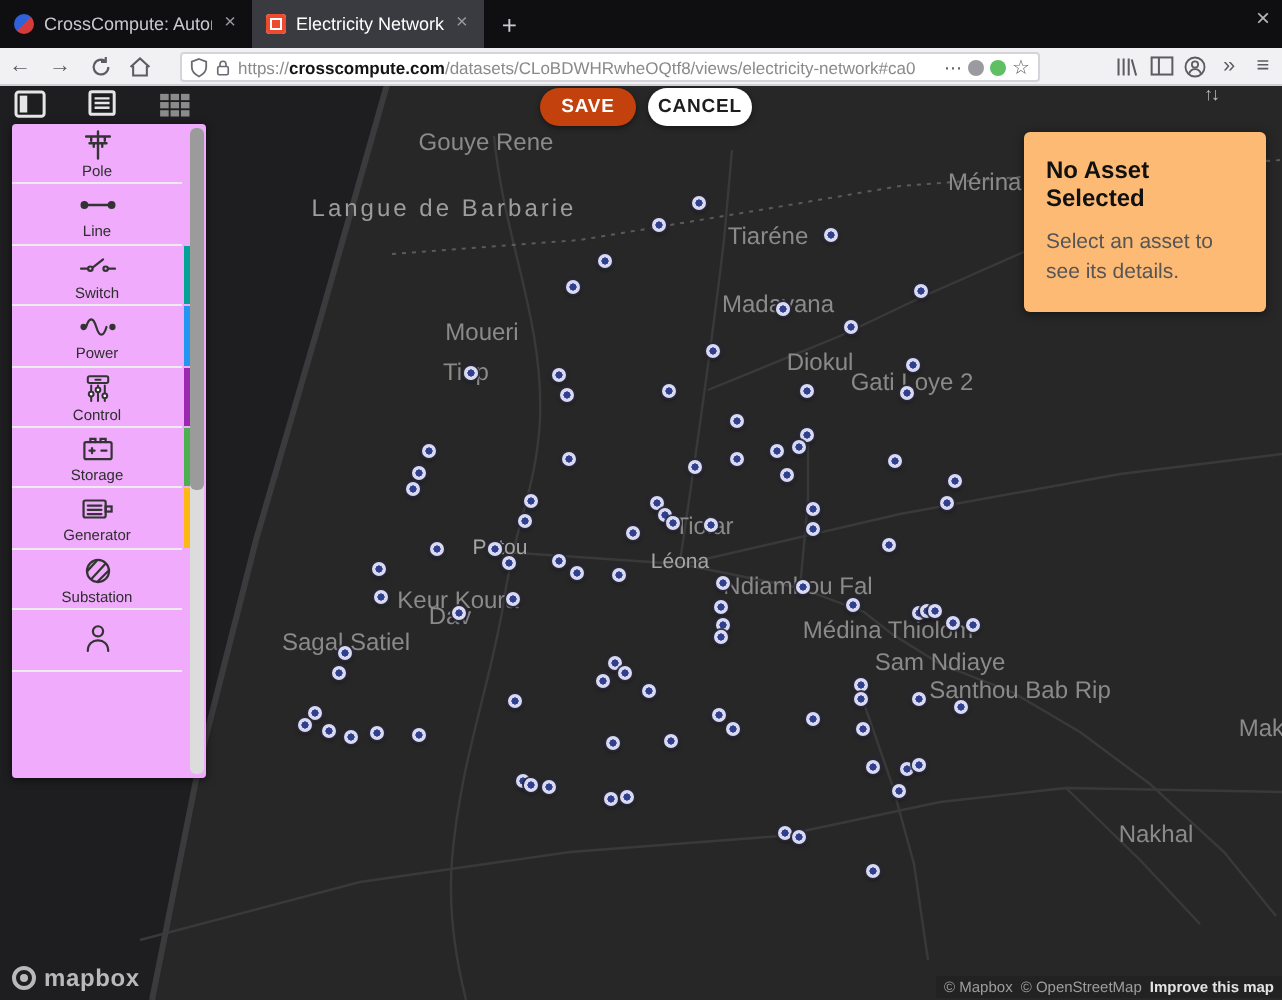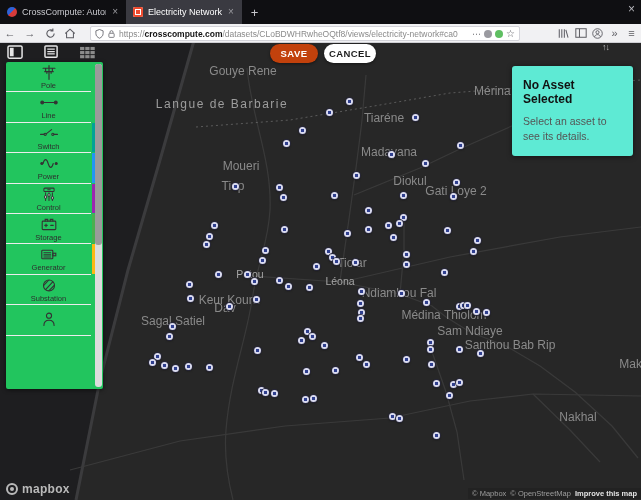--- a/index.html
+++ b/index.html
@@ -40,36 +40,36 @@
   .pocket{width:8px;height:8px;border-radius:50%;background:#9a9aa0;flex:none;}
   .ext{width:8px;height:8px;border-radius:50%;background:#5fbf62;flex:none;}
   .star{color:#5c5c62;font-size:10px;}
   .right-icons{position:absolute;right:2px;top:0;height:18px;display:flex;align-items:center;gap:2px;}
   .ri{color:#5c5c62;width:15px;text-align:center;font-size:11px;line-height:18px;display:flex;justify-content:center;align-items:center;}
 
   
   .view-toggles{position:absolute;left:4px;top:44px;z-index:6;display:flex;gap:14px;align-items:center;}
   .vt{width:22px;height:16px;display:flex;align-items:center;justify-content:center;}
 
-  .palette{position:absolute;left:6px;top:62px;width:97px;height:327px;background:#22c55e;border-radius:2px;z-index:6;
+  .palette{position:absolute;left:6px;top:62px;width:97px;height:327px;background:#f0abfc;border-radius:2px;z-index:6;
     box-shadow:0 1px 4px rgba(0,0,0,.55);overflow:hidden;}
   .tool-item{position:relative;height:30.4px;border-bottom:1px solid #ececec;box-sizing:border-box;
     display:flex;flex-direction:column;align-items:center;justify-content:center;width:85px;}
   .tool-icon{display:block;}
   .tool-label{font-size:7.5px;color:#2e2e2e;margin-top:1px;line-height:1;}
   .color-bar{position:absolute;right:-6px;top:0;bottom:0;width:5px;}
   .pal-scroll{position:absolute;right:1px;top:2px;bottom:2px;width:7px;background:#dcdcdc;border-radius:3px;}
   .pal-thumb{position:absolute;top:0;left:0;width:7px;height:56%;background:#9b9b9b;border-radius:3px;}
 
   .btn{position:absolute;top:44px;height:19px;border-radius:10px;display:flex;align-items:center;justify-content:center;
     font-size:9.5px;font-weight:bold;letter-spacing:.4px;z-index:6;box-shadow:0 1px 3px rgba(0,0,0,.45);}
   .btn-save{left:270px;width:48px;background:#c2410c;color:#fff;}
   .btn-cancel{left:324px;width:52px;background:#fff;color:#1d1d1d;}
 
-  .detail-panel{position:absolute;left:512px;top:66px;width:121px;background:#5eead4;border-radius:3px;z-index:6;
+  .detail-panel{position:absolute;left:512px;top:66px;width:121px;background:#fdba74;border-radius:3px;z-index:6;
     box-shadow:0 1px 5px rgba(0,0,0,.5);padding:12px 11px 12px 11px;box-sizing:border-box;}
   .dp-title{font-size:12px;font-weight:bold;color:#111;margin-bottom:8px;}
   .dp-body{font-size:10.5px;color:#555;line-height:1.45;}
 
   .attribution{position:absolute;right:0;bottom:1px;height:11px;z-index:7;background:rgba(34,34,34,.85);
     display:flex;align-items:center;gap:4px;padding:0 4px;font-size:7.5px;color:#9e9e9e;}
   .attribution .improve{color:#e3e3e3;font-weight:bold;}
   .mapbox-logo{position:absolute;left:6px;bottom:4px;z-index:7;display:flex;align-items:center;gap:4px;
     color:#b9b9b9;font-size:12px;font-weight:bold;letter-spacing:.3px;}
   .mb-ring{width:8px;height:8px;border:2px solid #b9b9b9;border-radius:50%;position:relative;}

